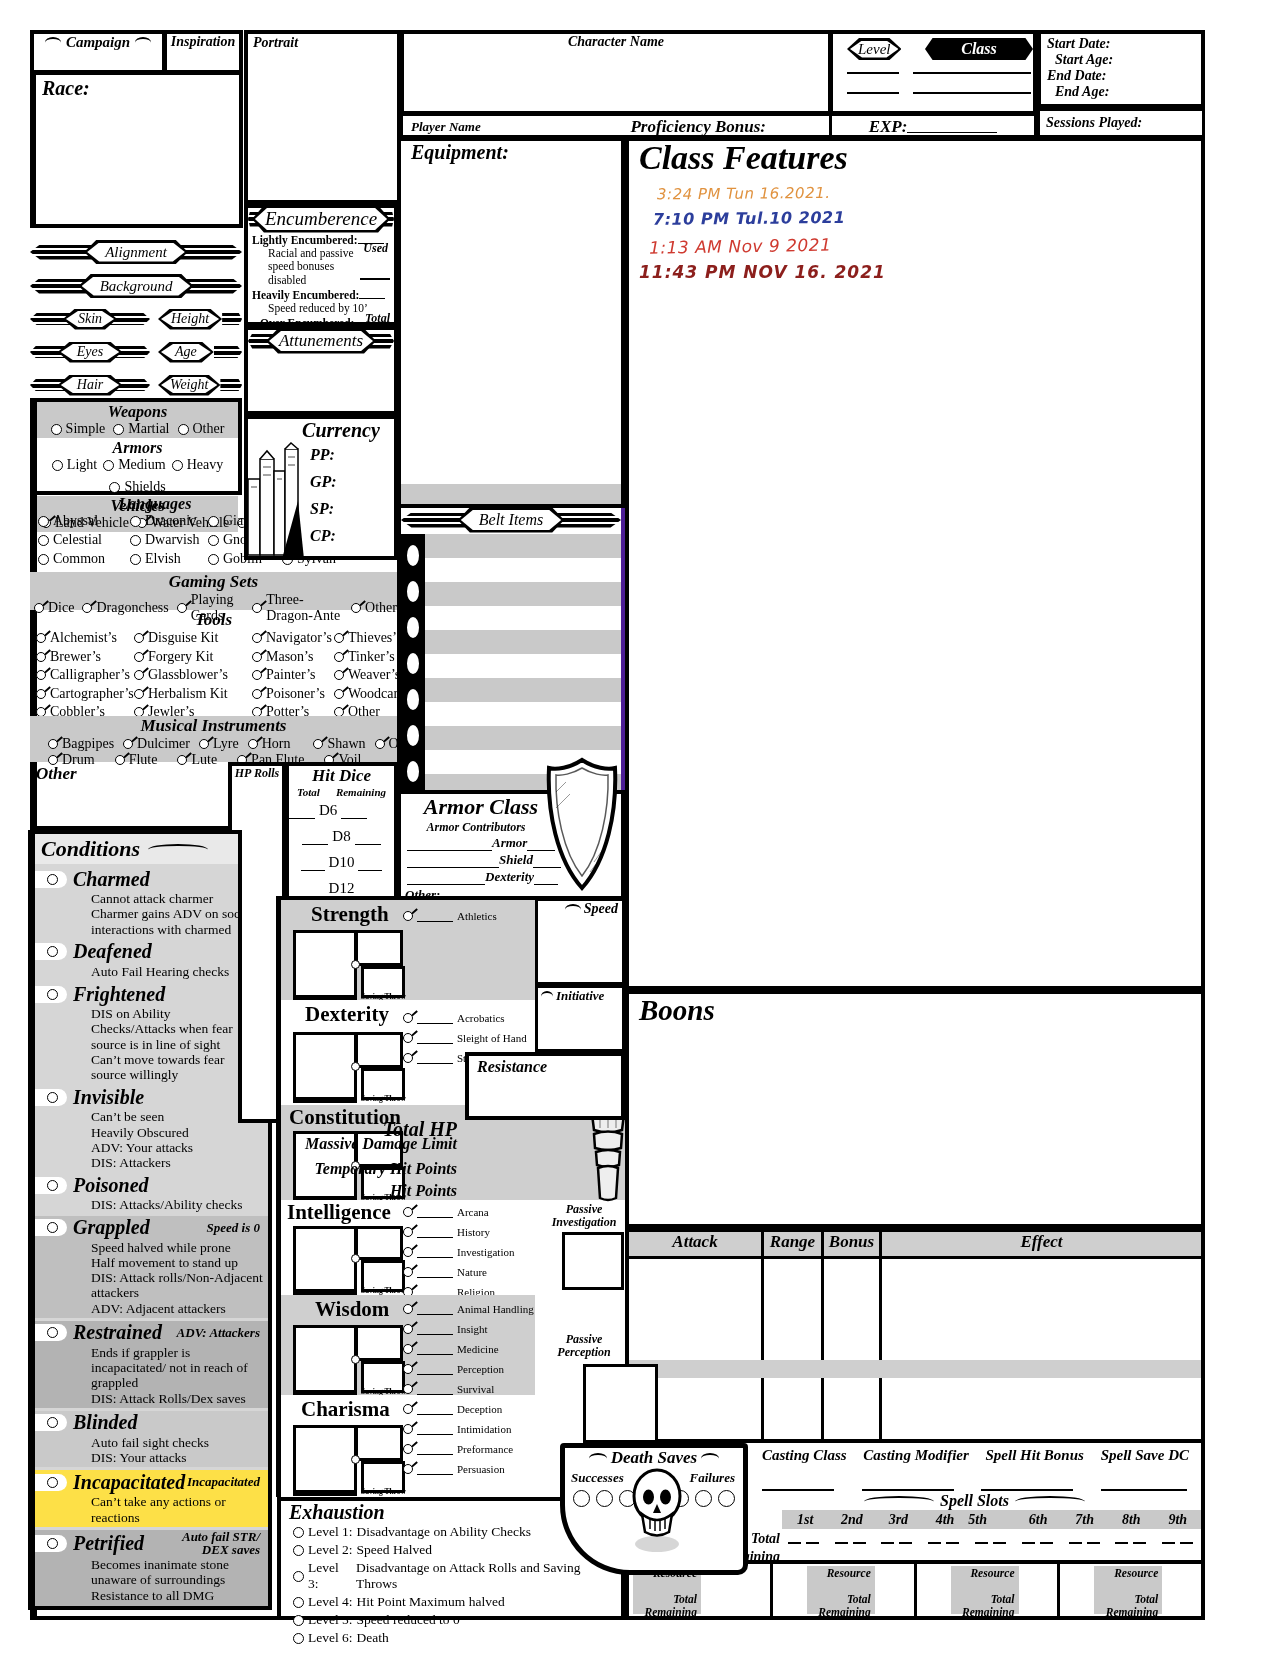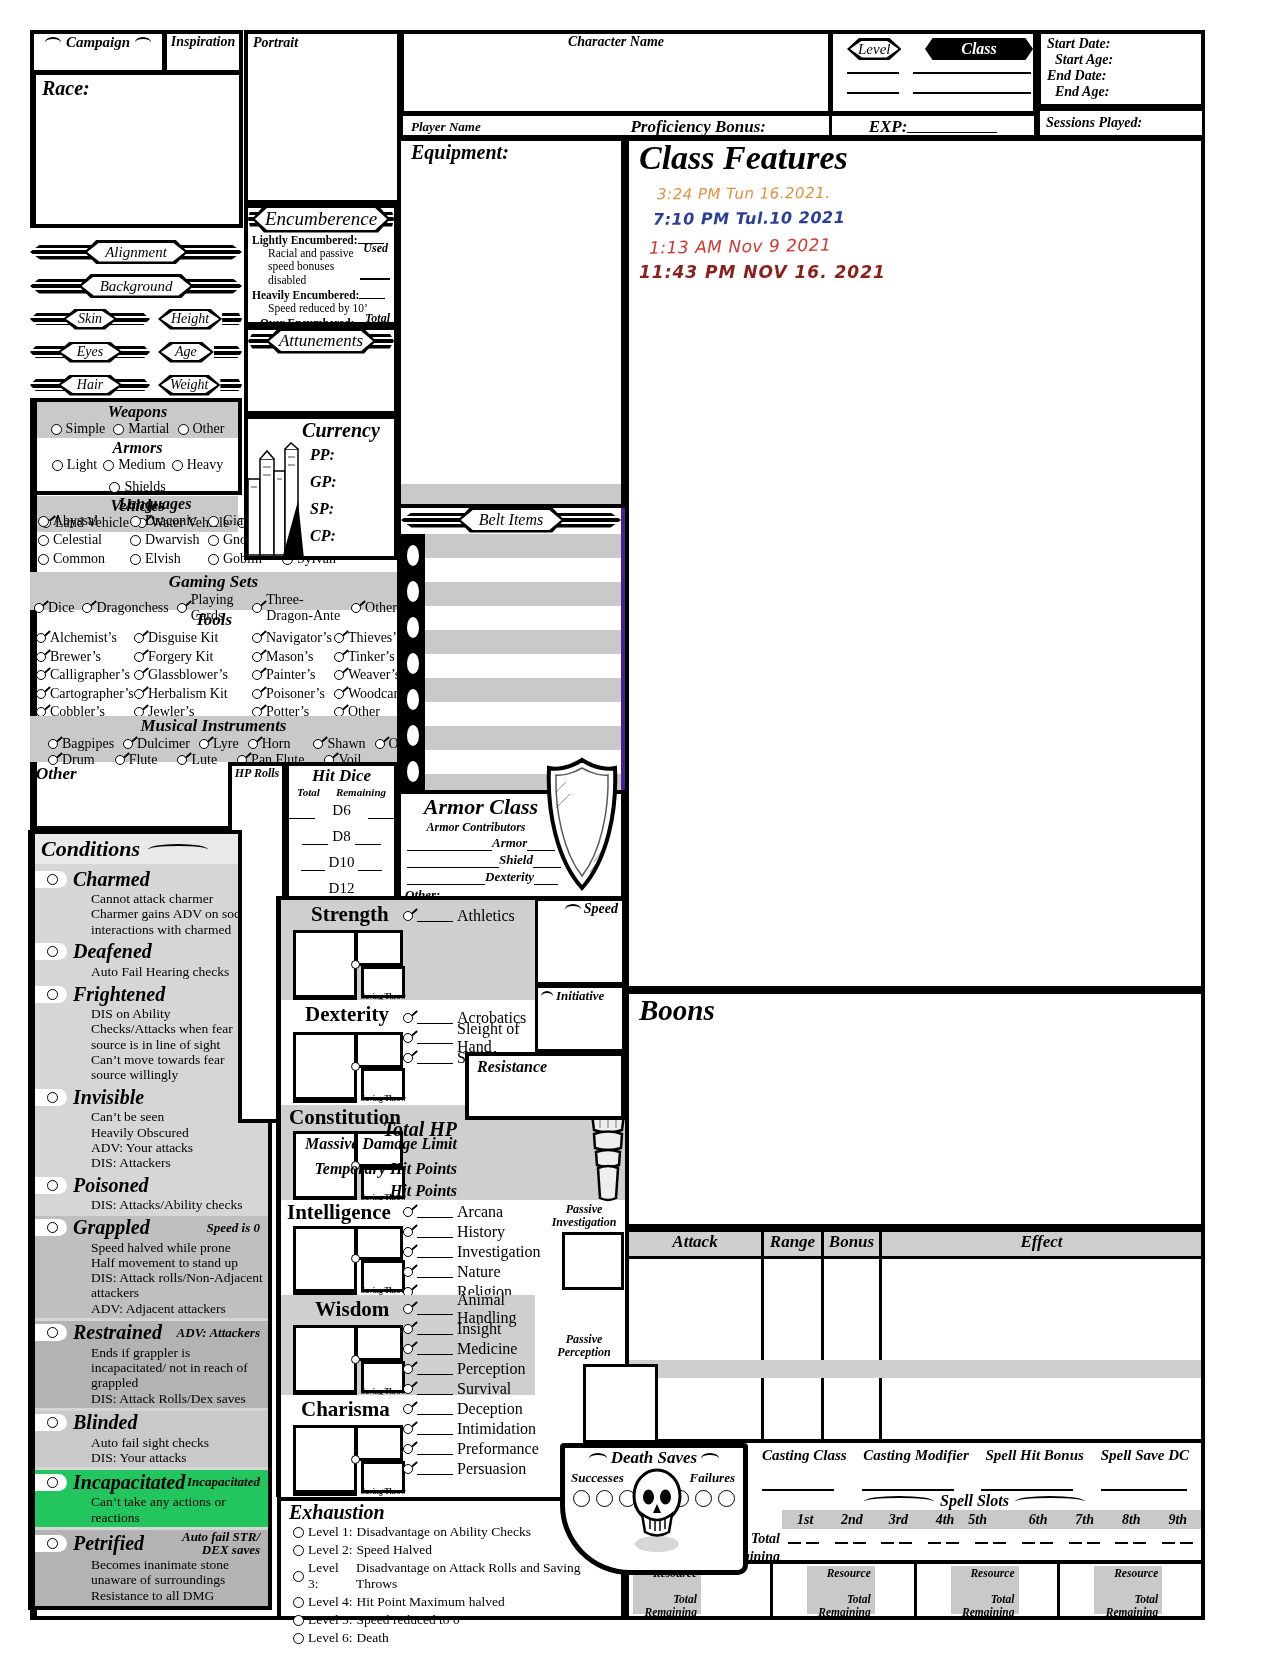--- a/index.html
+++ b/index.html
@@ -32,21 +32,21 @@
 .hexwrap{background:#000;clip-path:var(--hex);padding:2.5px 3px;margin:0 -8px;z-index:2;flex:none}
 .hexin{display:block;background:#fff;clip-path:var(--hex);padding:1px 18px;white-space:nowrap;
   font-weight:normal;font-style:italic;font-family:"Liberation Serif",serif}
 .ribbon{background:#000;clip-path:polygon(0 50%,7% 0,93% 0,100% 50%,93% 100%,7% 100%);
   color:#fff;font-weight:bold;font-style:italic;text-align:center}
 .curl{display:inline-block;width:24px;height:9px;border-top:2px solid #000;border-radius:50%;flex:none}
 
 .abil-name{font-weight:bold;font-size:21px}
 .scorebox{position:absolute;background:#fff;border:3px solid #000}
 .savelabel{position:absolute;font-size:7.5px;font-weight:bold}
-.skillrow{display:flex;align-items:center;gap:4px;height:20px;font-size:16px}
+.skillrow{display:flex;align-items:center;gap:4px;height:20px;font-size:11px}
 .skillrow .blank{width:36px}
 
 .cnd-h{display:flex;align-items:center;min-height:24px;margin-top:3px}
 .pill{background:#fff;border-radius:0 11px 11px 0;padding:3px 9px 3px 12px;margin-left:0;display:flex;align-items:center;flex:none}
 .cnd-name{font-weight:bold;font-style:italic;font-size:20px;margin-left:6px;white-space:nowrap}
 .cnd-note{font-weight:bold;font-style:italic;font-size:13px;margin-left:auto;padding-right:8px;text-align:right;line-height:1.05}
 .cnd-d{margin-left:56px;font-size:13.5px;line-height:1.13;padding-right:4px}
 .hand{font-family:"DejaVu Sans",sans-serif;font-style:italic;letter-spacing:.5px}
 .n0{color:#e0923f;font-size:15px;transform:rotate(-.5deg)}
 .n1{color:#2c3e9c;font-size:16px;font-weight:bold;transform:rotate(-.6deg)}
@@ -566,21 +566,21 @@
 
   <div class="ab b4" style="left:228px;top:762px;width:58px;height:138px">
     <div class="bi f12 ctr">HP Rolls</div>
   </div>
   <div class="ab b4" style="left:285px;top: 762px;width:113px;height:138px">
     <div class="bi f17 ctr">Hit Dice</div>
     <div class="bi f11" style="display:flex;justify-content:space-between;padding:0 8px">
       <span>Total</span>
       <span>Remaining</span>
     </div>
-    <div style="display:flex;align-items:flex-end;justify-content:space-between;gap:4px;margin-top:4px">
+    <div style="display:flex;align-items:flex-end;justify-content:flex-start;gap:4px;margin-top:4px">
       <span class="blank" style="width:26px"></span>
       <span class="bold f15">D6</span>
       <span class="blank" style="width:26px"></span>
     </div>
     <div style="display:flex;align-items:flex-end;justify-content:center;gap:4px;margin-top:9px">
       <span class="blank" style="width:26px"></span>
       <span class="bold f15">D8</span>
       <span class="blank" style="width:26px"></span>
     </div>
     <div style="display:flex;align-items:flex-end;justify-content:center;gap:4px;margin-top:9px">
@@ -932,21 +932,21 @@
       <div class="cnd-h">
           <span class="pill">
             <span class="circle"></span>
           </span>
           <span class="cnd-name">Blinded</span>
         </div>
       <div class="cnd-d">Auto fail sight checks</div>
       <div class="cnd-d">DIS: Your attacks</div>
     </div>
 
-    <div style="background:#22c55e;padding-bottom:2px">
+    <div style="background:#fde047;padding-bottom:2px">
       <div class="cnd-h">
           <span class="pill">
             <span class="circle"></span>
           </span>
           <span class="cnd-name">Incapacitated</span>
           <span class="cnd-note">Incapacitated</span>
         </div>
       <div class="cnd-d" style="width:150px">Can’t take any actions or reactions</div>
     </div>
 

